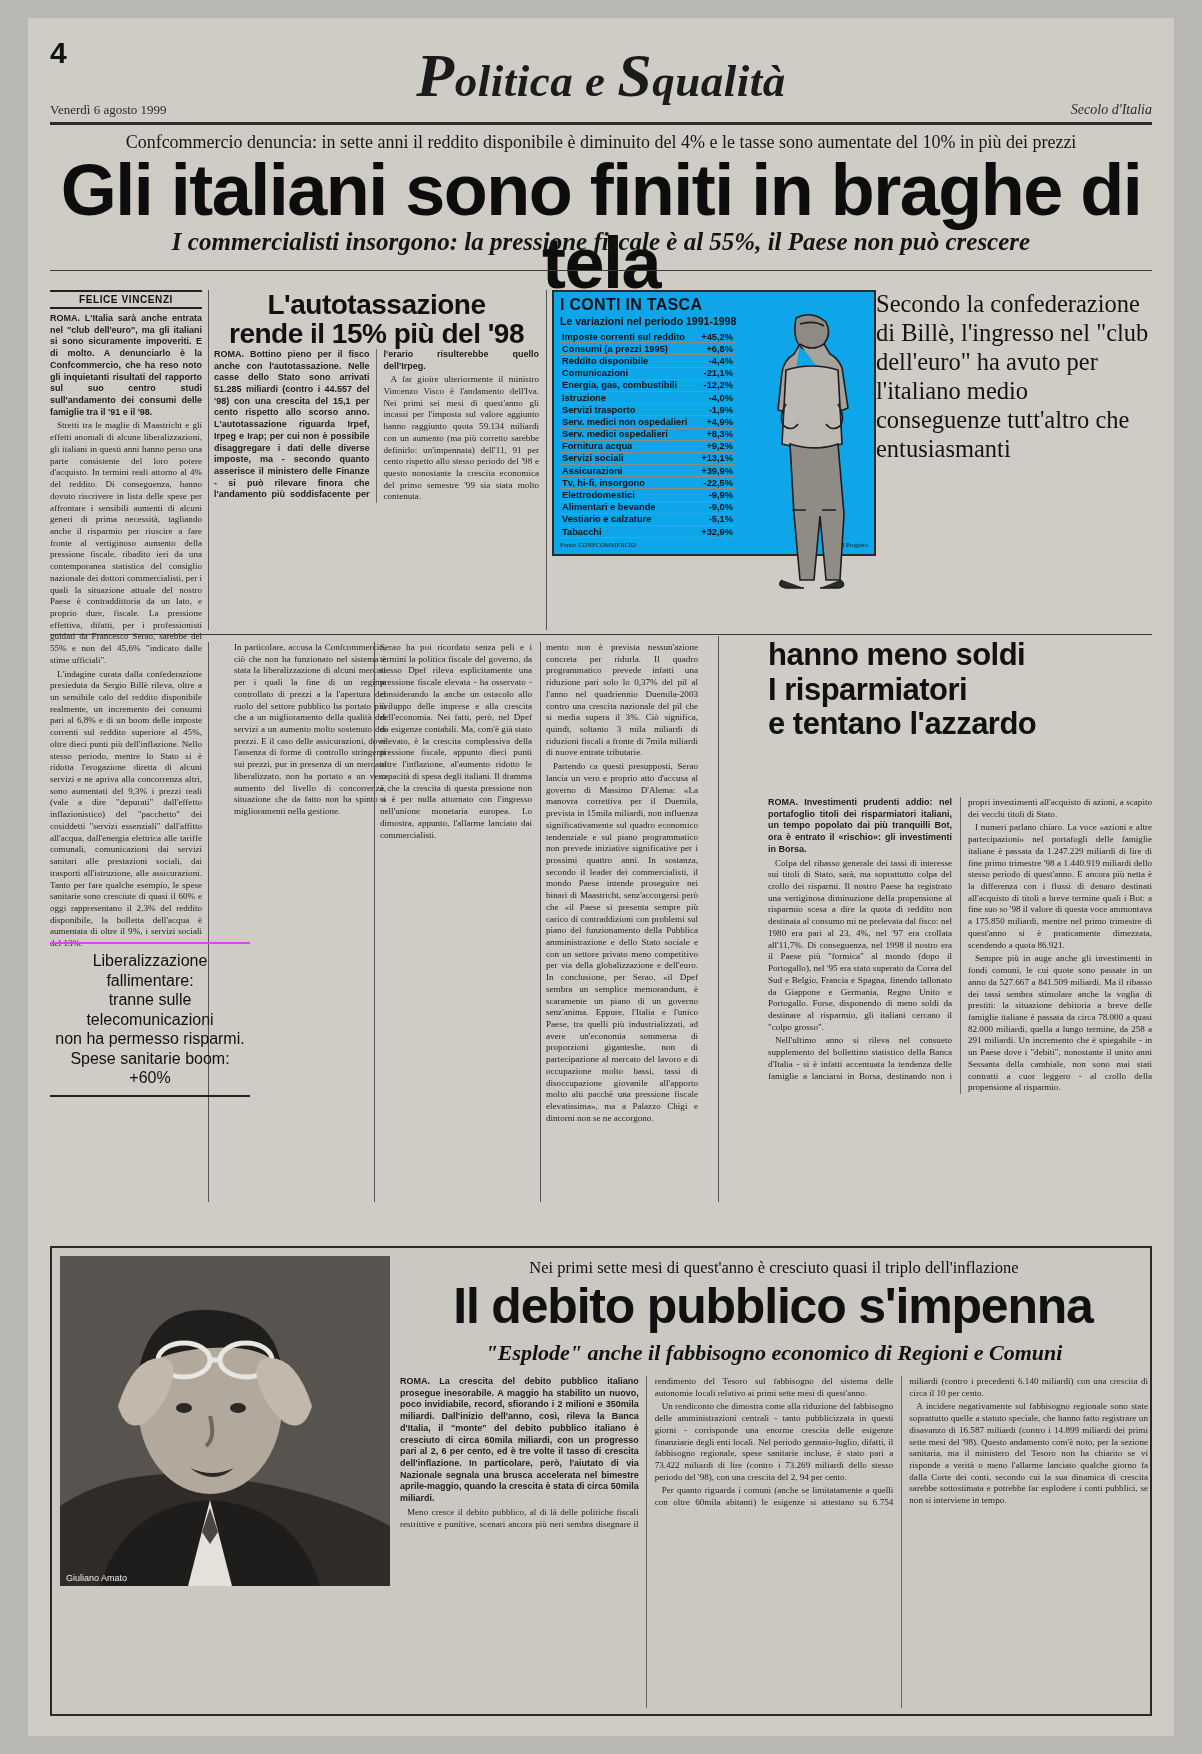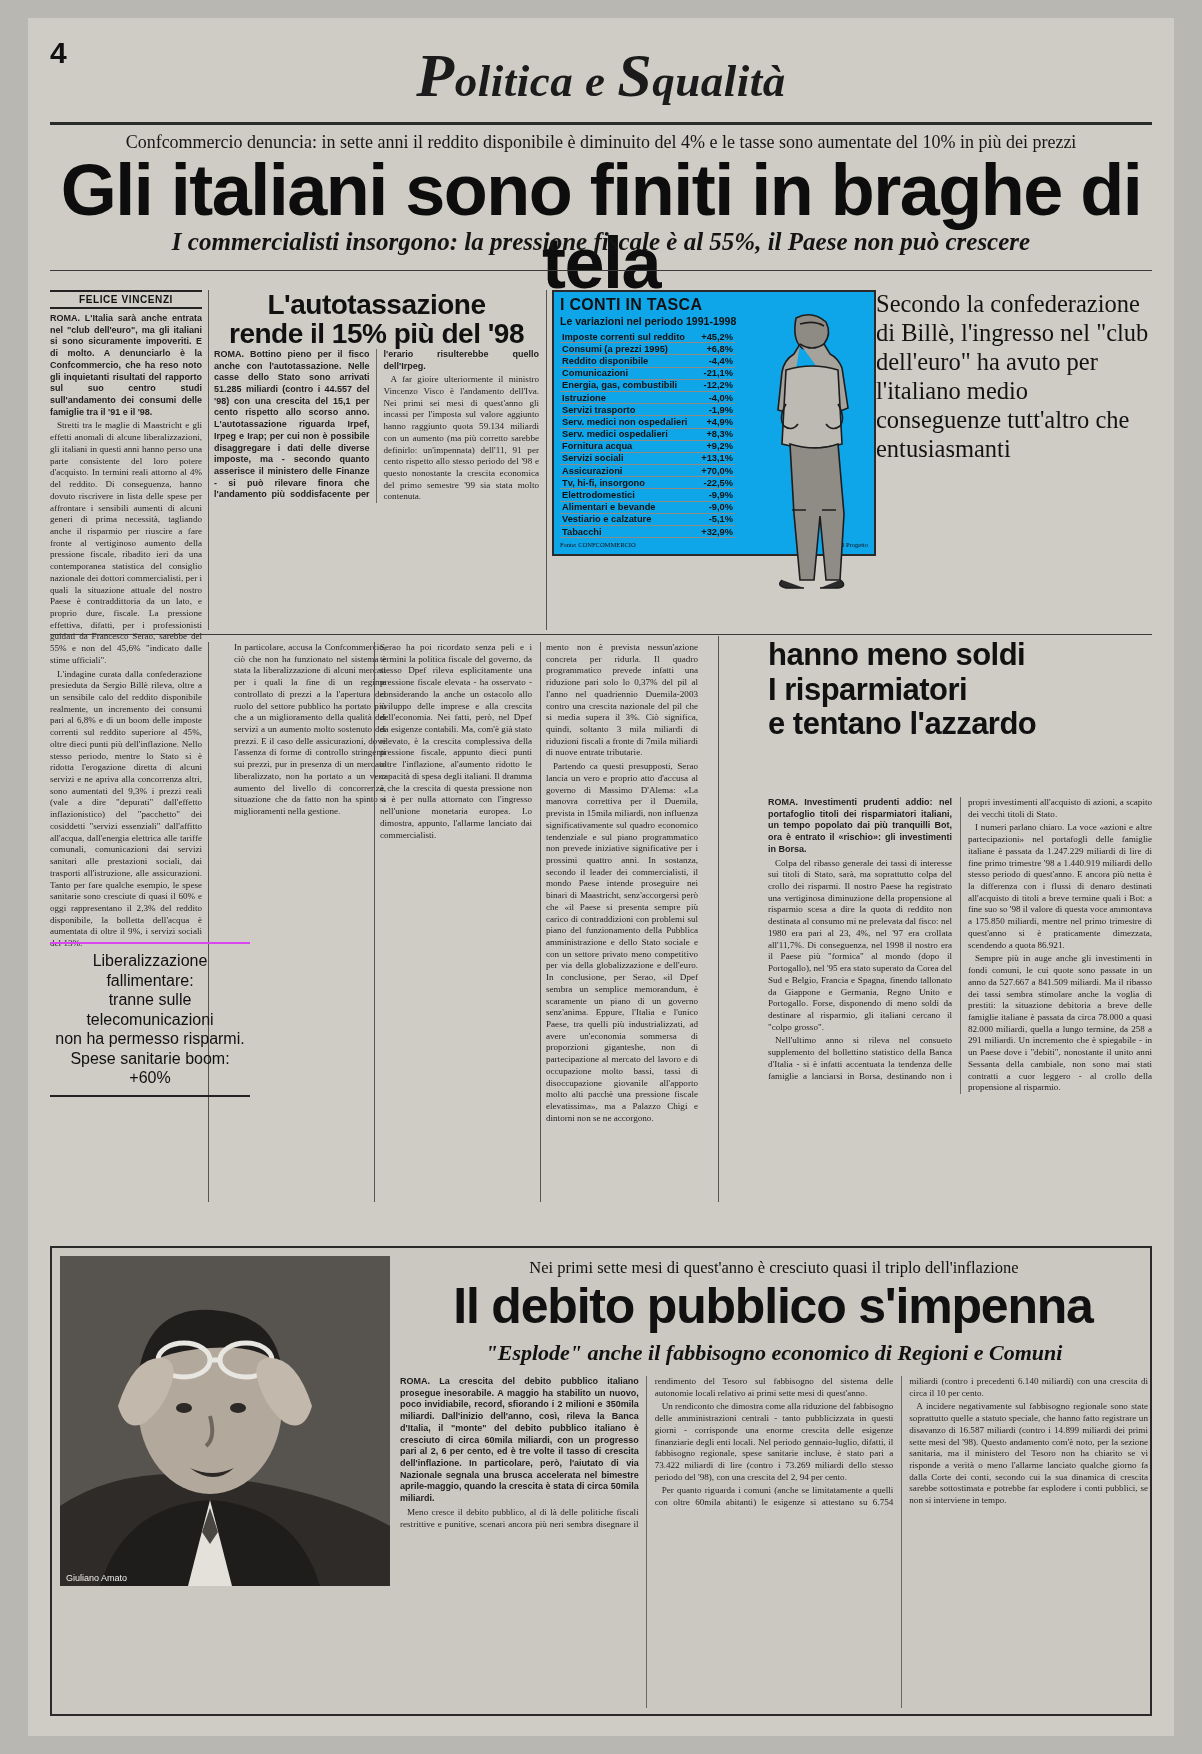--- a/index.html
+++ b/index.html
@@ -169,20 +169,24 @@
 </style>
 </head>
 <body>
 
 <div class="page">
 
   <div class="folio">4</div>
   <div class="masthead">
     <span class="cap">P</span><span>olitica e </span><span class="cap">S</span><span>qualità</span>
   </div>
+  <div class="dateline-row">
+    <span>Venerdì 6 agosto 1999</span>
+    <span class="right">Secolo d'Italia</span>
+  </div>
   <div class="rule-thick" style="top:104px;"></div>
 
   <div class="kicker">Confcommercio denuncia: in sette anni il reddito disponibile è diminuito del 4% e le tasse sono aumentate del 10% in più dei prezzi</div>
   <div class="headline">Gli italiani sono finiti in braghe di tela</div>
   <div class="subhead">I commercialisti insorgono: la pressione fiscale è al 55%, il Paese non può crescere</div>
   <div class="rule-thin" style="top:252px;"></div>
 
   <div class="c1">
     <div class="byline">FELICE VINCENZI</div>
     <div class="col-text">
@@ -249,21 +253,21 @@
         <tr>
             <td class="lbl">Fornitura acqua</td>
             <td class="val">+9,2%</td>
           </tr>
         <tr>
             <td class="lbl">Servizi sociali</td>
             <td class="val">+13,1%</td>
           </tr>
         <tr>
             <td class="lbl">Assicurazioni</td>
-            <td class="val">+70,0%</td>
+            <td class="val">+39,9%</td>
           </tr>
         <tr>
             <td class="lbl">Tv, hi-fi, insorgono</td>
             <td class="val">-22,5%</td>
           </tr>
         <tr>
             <td class="lbl">Elettrodomestici</td>
             <td class="val">-9,9%</td>
           </tr>
         <tr>

